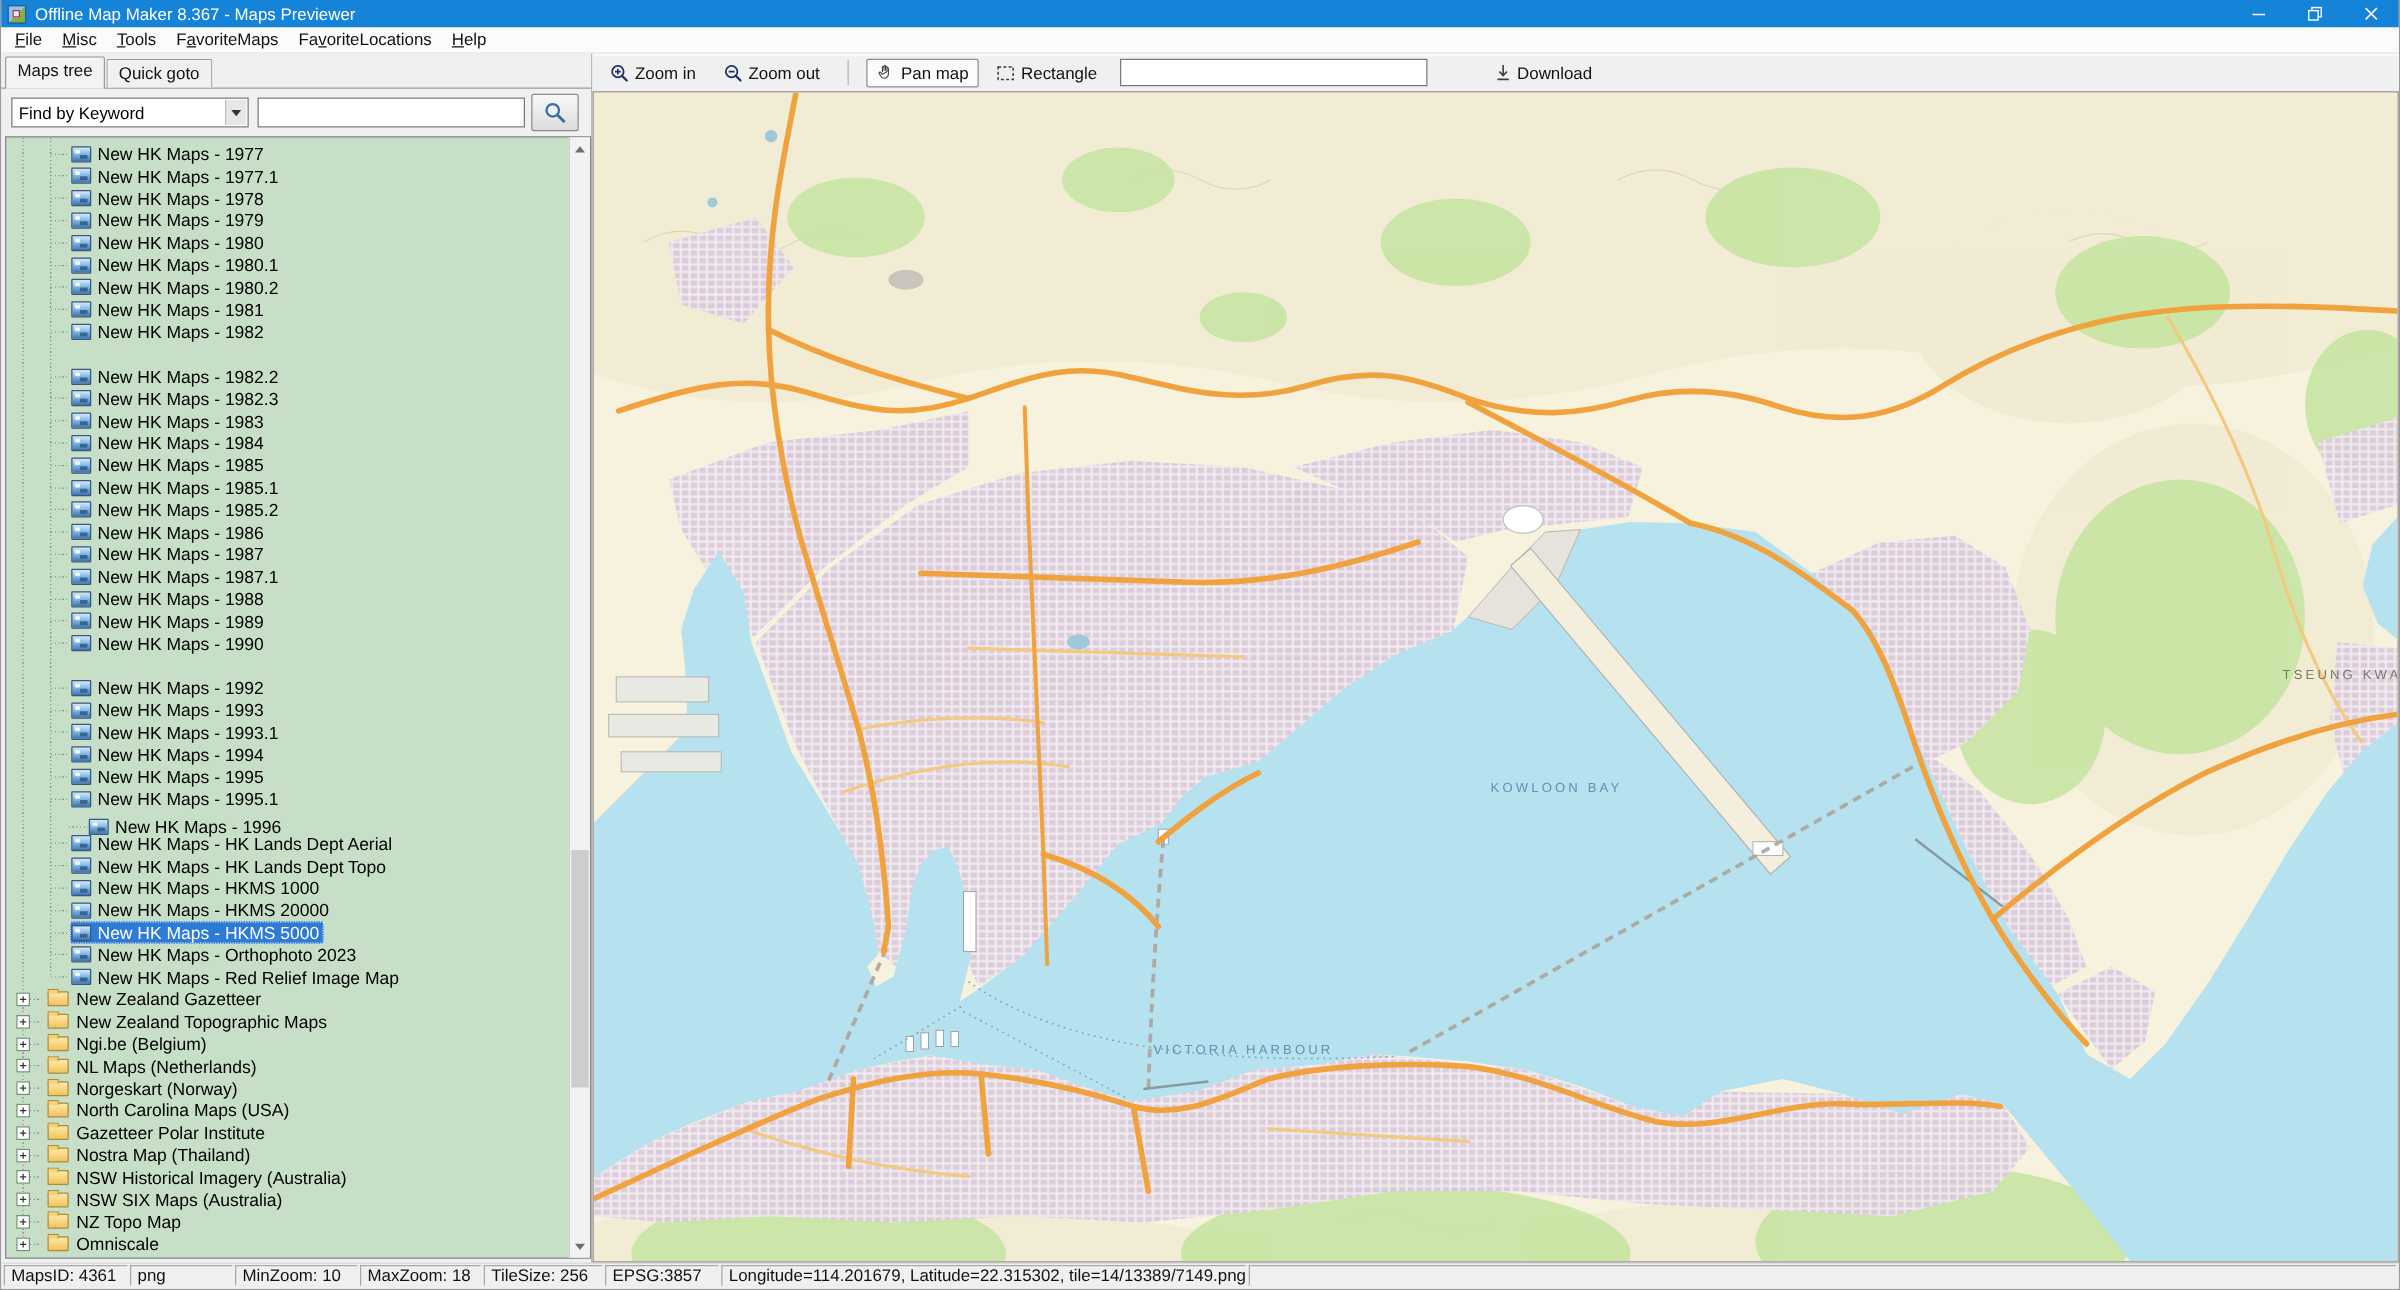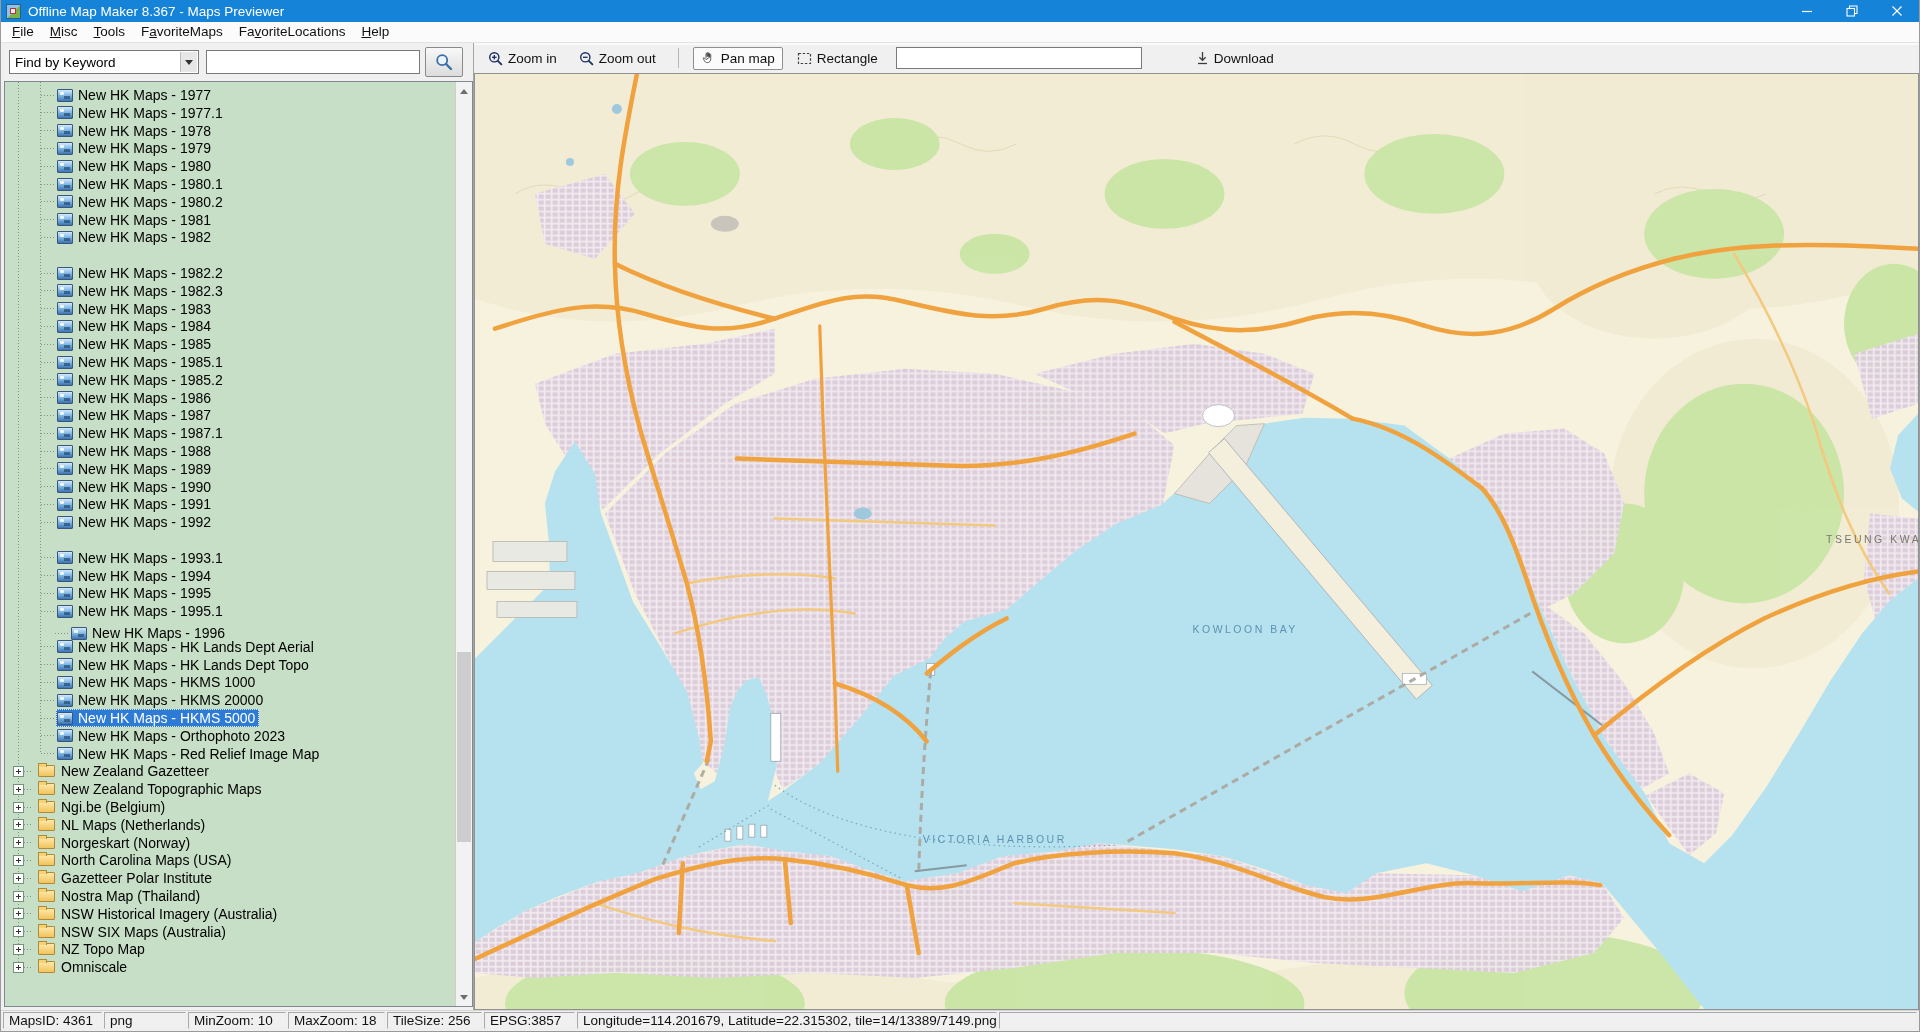--- a/index.html
+++ b/index.html
@@ -152,20 +152,24 @@
       <span class="menu-item"><u>M</u>isc</span>
       <span class="menu-item"><u>T</u>ools</span>
       <span class="menu-item">F<u>a</u>voriteMaps</span>
       <span class="menu-item">Fa<u>v</u>oriteLocations</span>
       <span class="menu-item"><u>H</u>elp</span>
     </div>
 
   <div class="main">
 
     <div class="left">
+      <div class="tabs-row">
+        <span class="tab active">Maps tree</span>
+        <span class="tab">Quick goto</span>
+      </div>
 
       <div class="search-row">
         <div class="combo">
           <span>Find by Keyword</span>
           <span class="combo-arrow"></span>
         </div>
         <input class="search-input" type="text" value="" style="">
         <span class="search-btn">
           <svg width="20" height="20" viewBox="0 0 20 20">
             <circle cx="8.2" cy="8.2" r="5" fill="#eaf2fa" stroke="#3a6ea5" stroke-width="1.8"></circle>
@@ -326,32 +330,32 @@
                   <span class="lbl">New HK Maps - 1989</span>
                 </span>
               </div>
               <div class="tree-row leaf" style="top: 395.6px;">
                 <span class="hline"></span>
                 <span class="selbox">
                   <span class="imgicon"></span>
                   <span class="lbl">New HK Maps - 1990</span>
                 </span>
               </div>
-              <div class="tree-row leaf" style="top: 413.4px;">
-                <span class="hline"></span>
-                <span class="selbox">
-                  <span class="imgicon"></span>
-                  <span class="lbl">New HK Maps - 1991</span>
-                </span>
-              </div>
               <div class="tree-row leaf" style="top: 431.2px;">
                 <span class="hline"></span>
                 <span class="selbox">
                   <span class="imgicon"></span>
                   <span class="lbl">New HK Maps - 1992</span>
+                </span>
+              </div>
+              <div class="tree-row leaf" style="top: 449px;">
+                <span class="hline"></span>
+                <span class="selbox">
+                  <span class="imgicon"></span>
+                  <span class="lbl">New HK Maps - 1993</span>
                 </span>
               </div>
               <div class="tree-row leaf" style="top: 466.8px;">
                 <span class="hline"></span>
                 <span class="selbox">
                   <span class="imgicon"></span>
                   <span class="lbl">New HK Maps - 1993.1</span>
                 </span>
               </div>
               <div class="tree-row leaf" style="top: 484.6px;">

